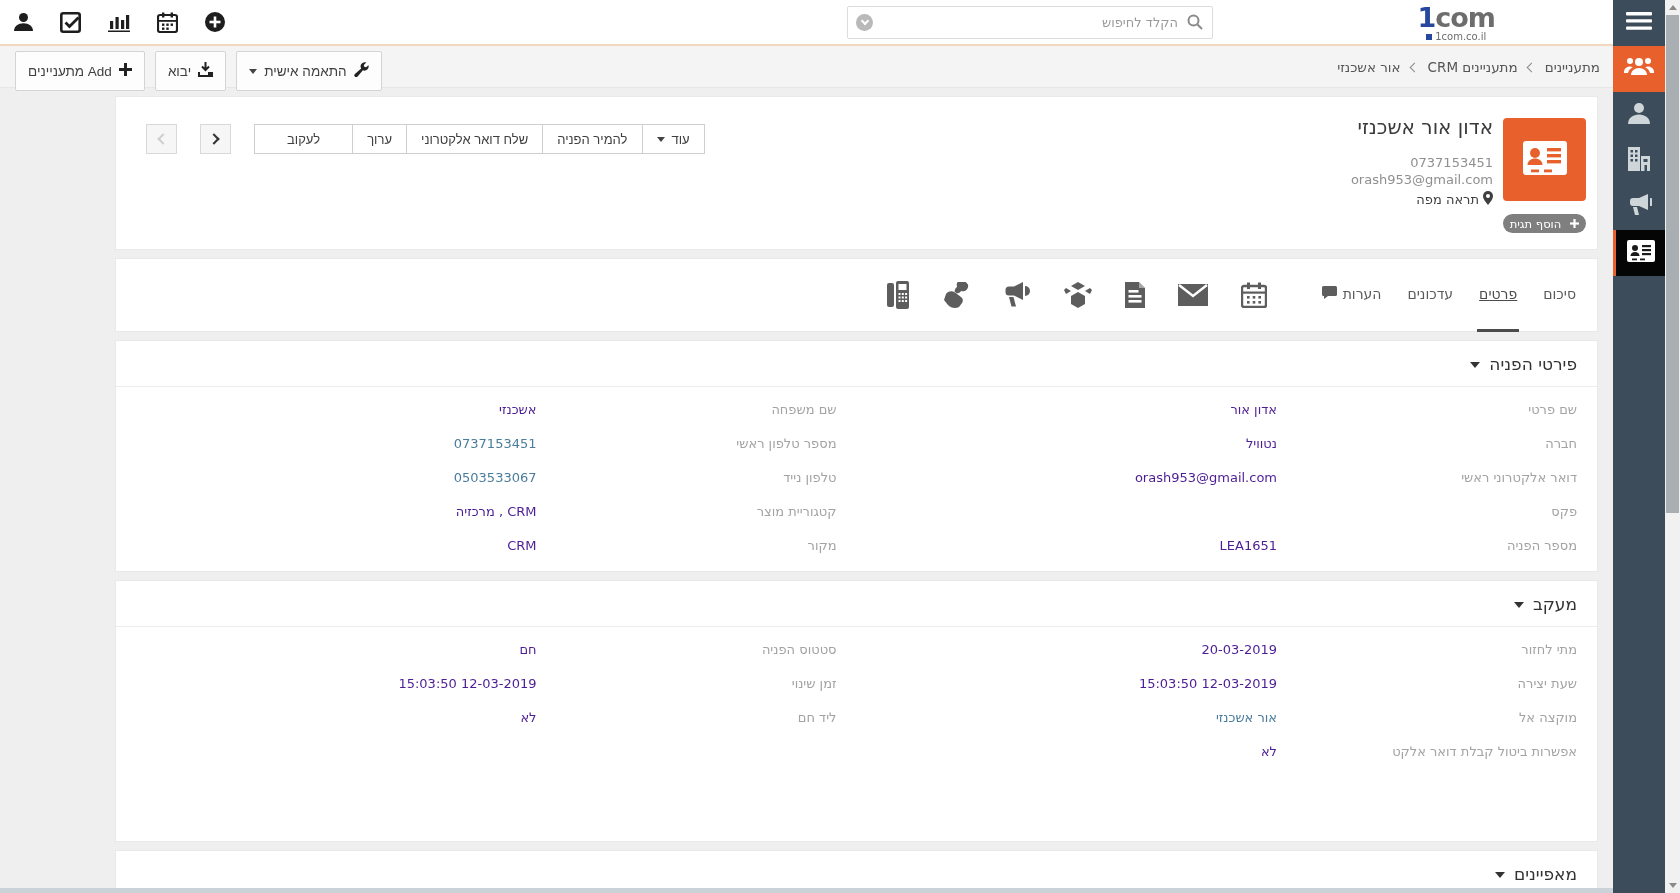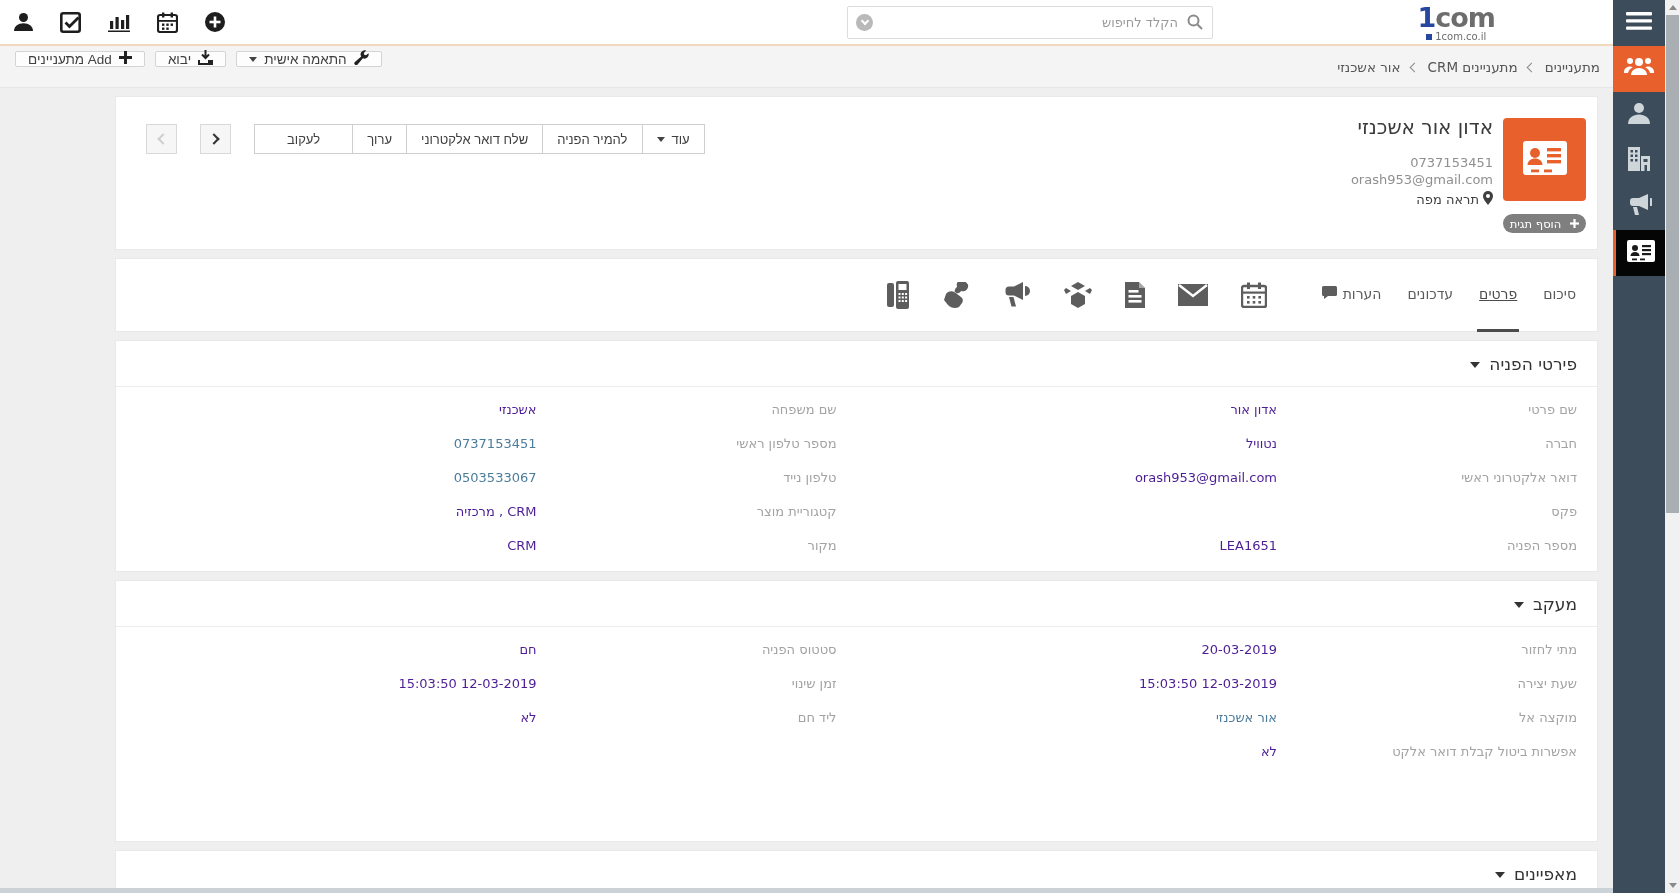--- a/index.html
+++ b/index.html
@@ -42,21 +42,21 @@
   .logo .big .com { color:#6d6d6d; }
   .logo .sub { font-size:10px; color:#6d6d6d; margin-top:1px; display:flex; align-items:center; justify-content:center; gap:3px; }
   .logo .sq { width:6px; height:6px; background:#27479e; display:inline-block; }
 
   
   .strip { position:relative; height:42px; background:#f4f4f4; border-bottom:1px solid #e6e6e6; }
   .breadcrumb { position:absolute; right:13px; top:0; height:42px; display:flex; direction:rtl; align-items:center; gap:10px; font-size:13.5px; color:#555; }
   .chev-l { width:7px; height:7px; border-left:1.5px solid #8a8a8a; border-bottom:1.5px solid #8a8a8a; transform:rotate(45deg); }
   .strip-tools { position:absolute; left:15px; top:5px; display:flex; gap:10px; }
   .sbtn { display:flex; direction:rtl; align-items:center; gap:7px; background:#fdfdfd; border:1px solid #d4d4d4; border-radius:2px;
-    height:16px; padding:0 12px; font-size:13.5px; color:#3f3f3f; cursor:pointer; }
+    height:40px; padding:0 12px; font-size:13.5px; color:#3f3f3f; cursor:pointer; }
   .sbtn svg { color:#2a2a2a; }
   .caret-dn { width:0; height:0; border-left:4px solid transparent; border-right:4px solid transparent; border-top:5px solid #444; }
 
   
   .content { padding:8px 15px 0 15px; }
   .card { background:#fff; border:1px solid #e9e9e9; margin:0 0 8px 100px; }
 
   
   .contact-card { position:relative; height:154px; }
   .avatar-col { position:absolute; right:11px; top:21px; width:83px; }

